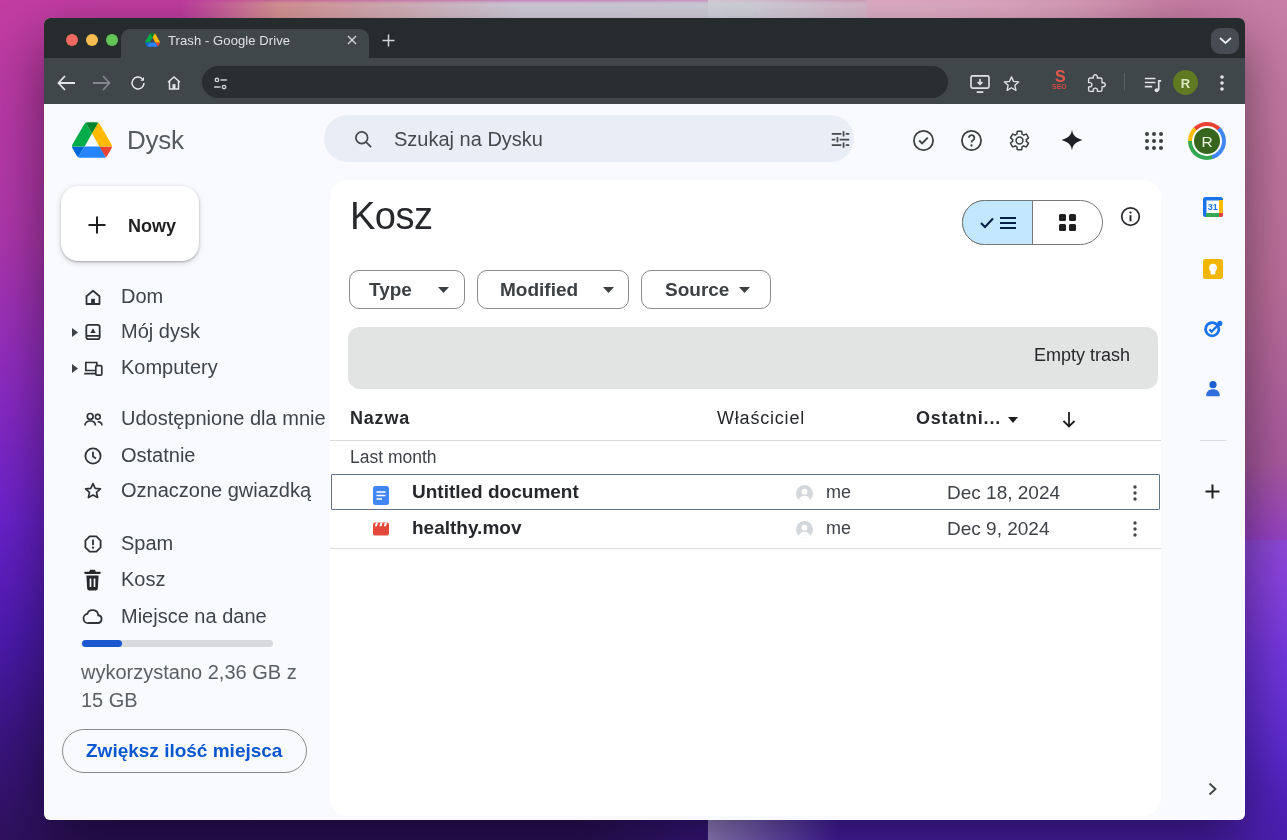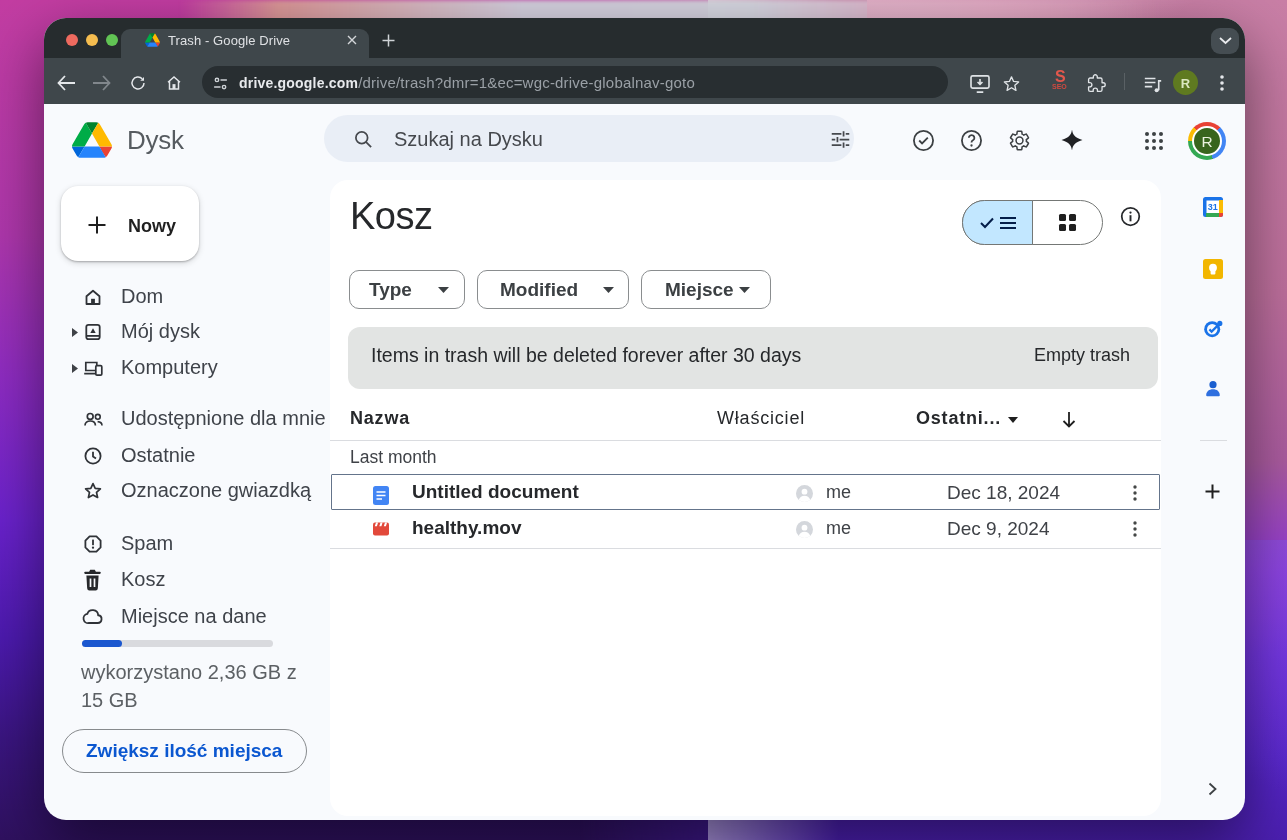--- a/index.html
+++ b/index.html
@@ -4,21 +4,21 @@
 <style>
 *{margin:0;padding:0;box-sizing:border-box}
 html,body{width:1287px;height:840px;overflow:hidden;font-family:"Liberation Sans",sans-serif}
 .a{position:absolute}
 .t{position:absolute;white-space:nowrap;font-family:"Liberation Sans",sans-serif}
 #wallL{position:absolute;left:0;top:0;width:55%;height:100%;background:linear-gradient(180deg,#c33da2 0%,#ae37ac 28%,#8e2cc2 45%,#6a22cc 62%,#4c1aae 76%,#3a1580 88%,#2f115f 100%)}
 #wallR{position:absolute;left:45%;top:0;width:55%;height:100%;background:linear-gradient(180deg,#c97fa6 0%,#bd6f9c 35%,#aa5b9f 55%,#9138d8 68%,#6c2cdc 78%,#5826cc 90%,#4b1fb0 100%);-webkit-mask-image:linear-gradient(to right,transparent 0,#000 260px)}
 #wallT{position:absolute;left:180px;top:0;width:980px;height:22px;background:linear-gradient(90deg,rgba(216,146,138,0) 0%,rgba(221,160,150,.9) 10%,rgba(213,216,226,.95) 35%,rgba(213,216,226,.95) 58%,rgba(228,167,194,.9) 82%,rgba(228,167,194,0) 100%);filter:blur(2px)}
 #wallTR{position:absolute;right:0;top:0;width:420px;height:150px;background:linear-gradient(140deg,rgba(228,176,200,.9) 0%,rgba(228,176,200,.45) 35%,rgba(228,176,200,0) 55%)}
 #wallBR{position:absolute;right:0;bottom:0;width:200px;height:300px;background:linear-gradient(205deg,rgba(134,84,235,.5) 0%,rgba(134,84,235,.2) 40%,rgba(134,84,235,0) 65%)}
-#win{position:absolute;left:44px;top:18px;width:1201px;height:802px;border-radius:22px;overflow:hidden;box-shadow:0 22px 60px rgba(0,0,0,.5);background:#f8fafd}
+#win{position:absolute;left:44px;top:18px;width:1201px;height:802px;border-radius:6px;overflow:hidden;box-shadow:0 22px 60px rgba(0,0,0,.5);background:#f8fafd}
 #tabbar{position:absolute;left:0;top:0;width:100%;height:40px;background:#262c2e}
 #tab{position:absolute;left:77px;top:11px;width:248px;height:29px;background:#3f474b;border-radius:9px 9px 0 0}
 #toolbar{position:absolute;left:0;top:40px;width:100%;height:46px;background:#3f474b}
 #urlbar{position:absolute;left:158px;top:8px;width:746px;height:32px;border-radius:16px;background:#282e31}
 #content{position:absolute;left:0;top:86px;width:100%;height:628px;background:#f8fafd}
 #card{position:absolute;left:286px;top:76px;width:831px;height:636px;border-radius:18px;background:#fff}
 .dot{position:absolute;width:12px;height:12px;border-radius:50%;top:16px}
 .navt{position:absolute;white-space:nowrap;font-size:20px;color:#3f434a}
 .chip{position:absolute;height:39px;border:1px solid #8a8d8f;border-radius:10px;background:#fff}
 .chipt{position:absolute;top:9px;font-size:19px;color:#3c4043;font-weight:700}
@@ -72,21 +72,20 @@
         <path d="M4 11 12 4 20 11 M6 9.5 V20 H18 V9.5" stroke="#e4e7ea" stroke-width="2" fill="none"></path>
         <rect x="10" y="13.5" width="4" height="6.5" fill="#e4e7ea"></rect>
       </svg>
     <div id="urlbar"></div>
     <svg width="17" height="17" viewBox="0 0 24 24" style="left:168px;top:17px">
         <circle cx="7" cy="7" r="2.4" fill="none" stroke="#cfd3d7" stroke-width="2"></circle>
         <line x1="12" y1="7" x2="21" y2="7" stroke="#cfd3d7" stroke-width="2"></line>
         <circle cx="17" cy="17" r="2.4" fill="none" stroke="#cfd3d7" stroke-width="2"></circle>
         <line x1="3" y1="17" x2="12" y2="17" stroke="#cfd3d7" stroke-width="2"></line>
       </svg>
-    <div class="t" style="left:195px;top:16px;font-size:14px;font-weight:700;color:#e8eaed;letter-spacing:.2px">drive.google.com<span style="font-weight:400;color:#9aa0a6;font-size:15px">/drive/trash?dmr=1&amp;ec=wgc-drive-globalnav-goto</span></div>
     <svg width="20" height="18" viewBox="0 0 24 22" style="left:926px;top:17px">
         <rect x="1" y="1" width="22" height="15" rx="2" fill="none" stroke="#dfe3e6" stroke-width="2"></rect>
         <path d="M8 21 h8" stroke="#dfe3e6" stroke-width="2"></path>
         <path d="M12 5 v6 M9 8.5 12 11.5 15 8.5" stroke="#dfe3e6" stroke-width="2" fill="none"></path>
       </svg>
     <svg width="19" height="18" viewBox="0 0 24 24" style="left:958px;top:17px">
         <path d="M12 2.5 14.8 8.6 21.5 9.3 16.5 13.8 17.9 20.4 12 17 6.1 20.4 7.5 13.8 2.5 9.3 9.2 8.6 Z" fill="none" stroke="#dfe3e6" stroke-width="1.8" stroke-linejoin="round"></path>
       </svg>
     <div class="t" style="left:1011px;top:10px;font-size:16px;font-weight:700;color:#e2574c">S</div>
     <div class="t" style="left:1008px;top:25px;font-size:7px;font-weight:700;color:#d04a40">SEO</div>
@@ -300,26 +299,25 @@
       <div class="chipt" style="left:39px;top:99px">Type</div>
       <svg width="11" height="6" viewBox="0 0 11 6" style="left:108px;top:107px">
           <path d="M0 0 h11 L5.5 6 Z" fill="#3c4043"></path>
         </svg>
       <div class="chip" style="left:147px;top:90px;width:152px"></div>
       <div class="chipt" style="left:170px;top:99px">Modified</div>
       <svg width="11" height="6" viewBox="0 0 11 6" style="left:273px;top:107px">
           <path d="M0 0 h11 L5.5 6 Z" fill="#3c4043"></path>
         </svg>
       <div class="chip" style="left:311px;top:90px;width:130px"></div>
-      <div class="chipt" style="left:335px;top:99px">Miejsce</div>
+      <div class="chipt" style="left:335px;top:99px">Source</div>
       <svg width="11" height="6" viewBox="0 0 11 6" style="left:409px;top:107px">
           <path d="M0 0 h11 L5.5 6 Z" fill="#3c4043"></path>
         </svg>
       <div class="a" style="left:18px;top:147px;width:810px;height:62px;border-radius:12px;background:#e2e4e3"></div>
-      <div class="t" style="left:41px;top:164px;font-size:19.5px;color:#26282b">Items in trash will be deleted forever after 30 days</div>
       <div class="t" style="left:704px;top:165px;font-size:18px;font-weight:400;color:#26282b">Empty trash</div>
       <div class="t" style="left:20px;top:228px;font-size:18px;font-weight:700;color:#26282b;letter-spacing:.8px">Nazwa</div>
       <div class="t" style="left:387px;top:228px;font-size:18px;font-weight:400;color:#26282b;letter-spacing:.8px">Właściciel</div>
       <div class="t" style="left:586px;top:228px;font-size:18px;font-weight:700;color:#26282b;letter-spacing:.8px">Ostatni...</div>
       <svg width="10" height="6" viewBox="0 0 10 6" style="left:678px;top:237px">
           <path d="M0 0 h10 L5 6 Z" fill="#1f1f1f"></path>
         </svg>
       <svg width="16" height="17" viewBox="0 0 16 17" style="left:731px;top:231px">
           <path d="M8 1 V15 M2.5 10 8 15.5 13.5 10" fill="none" stroke="#1f1f1f" stroke-width="1.8"></path>
         </svg>

